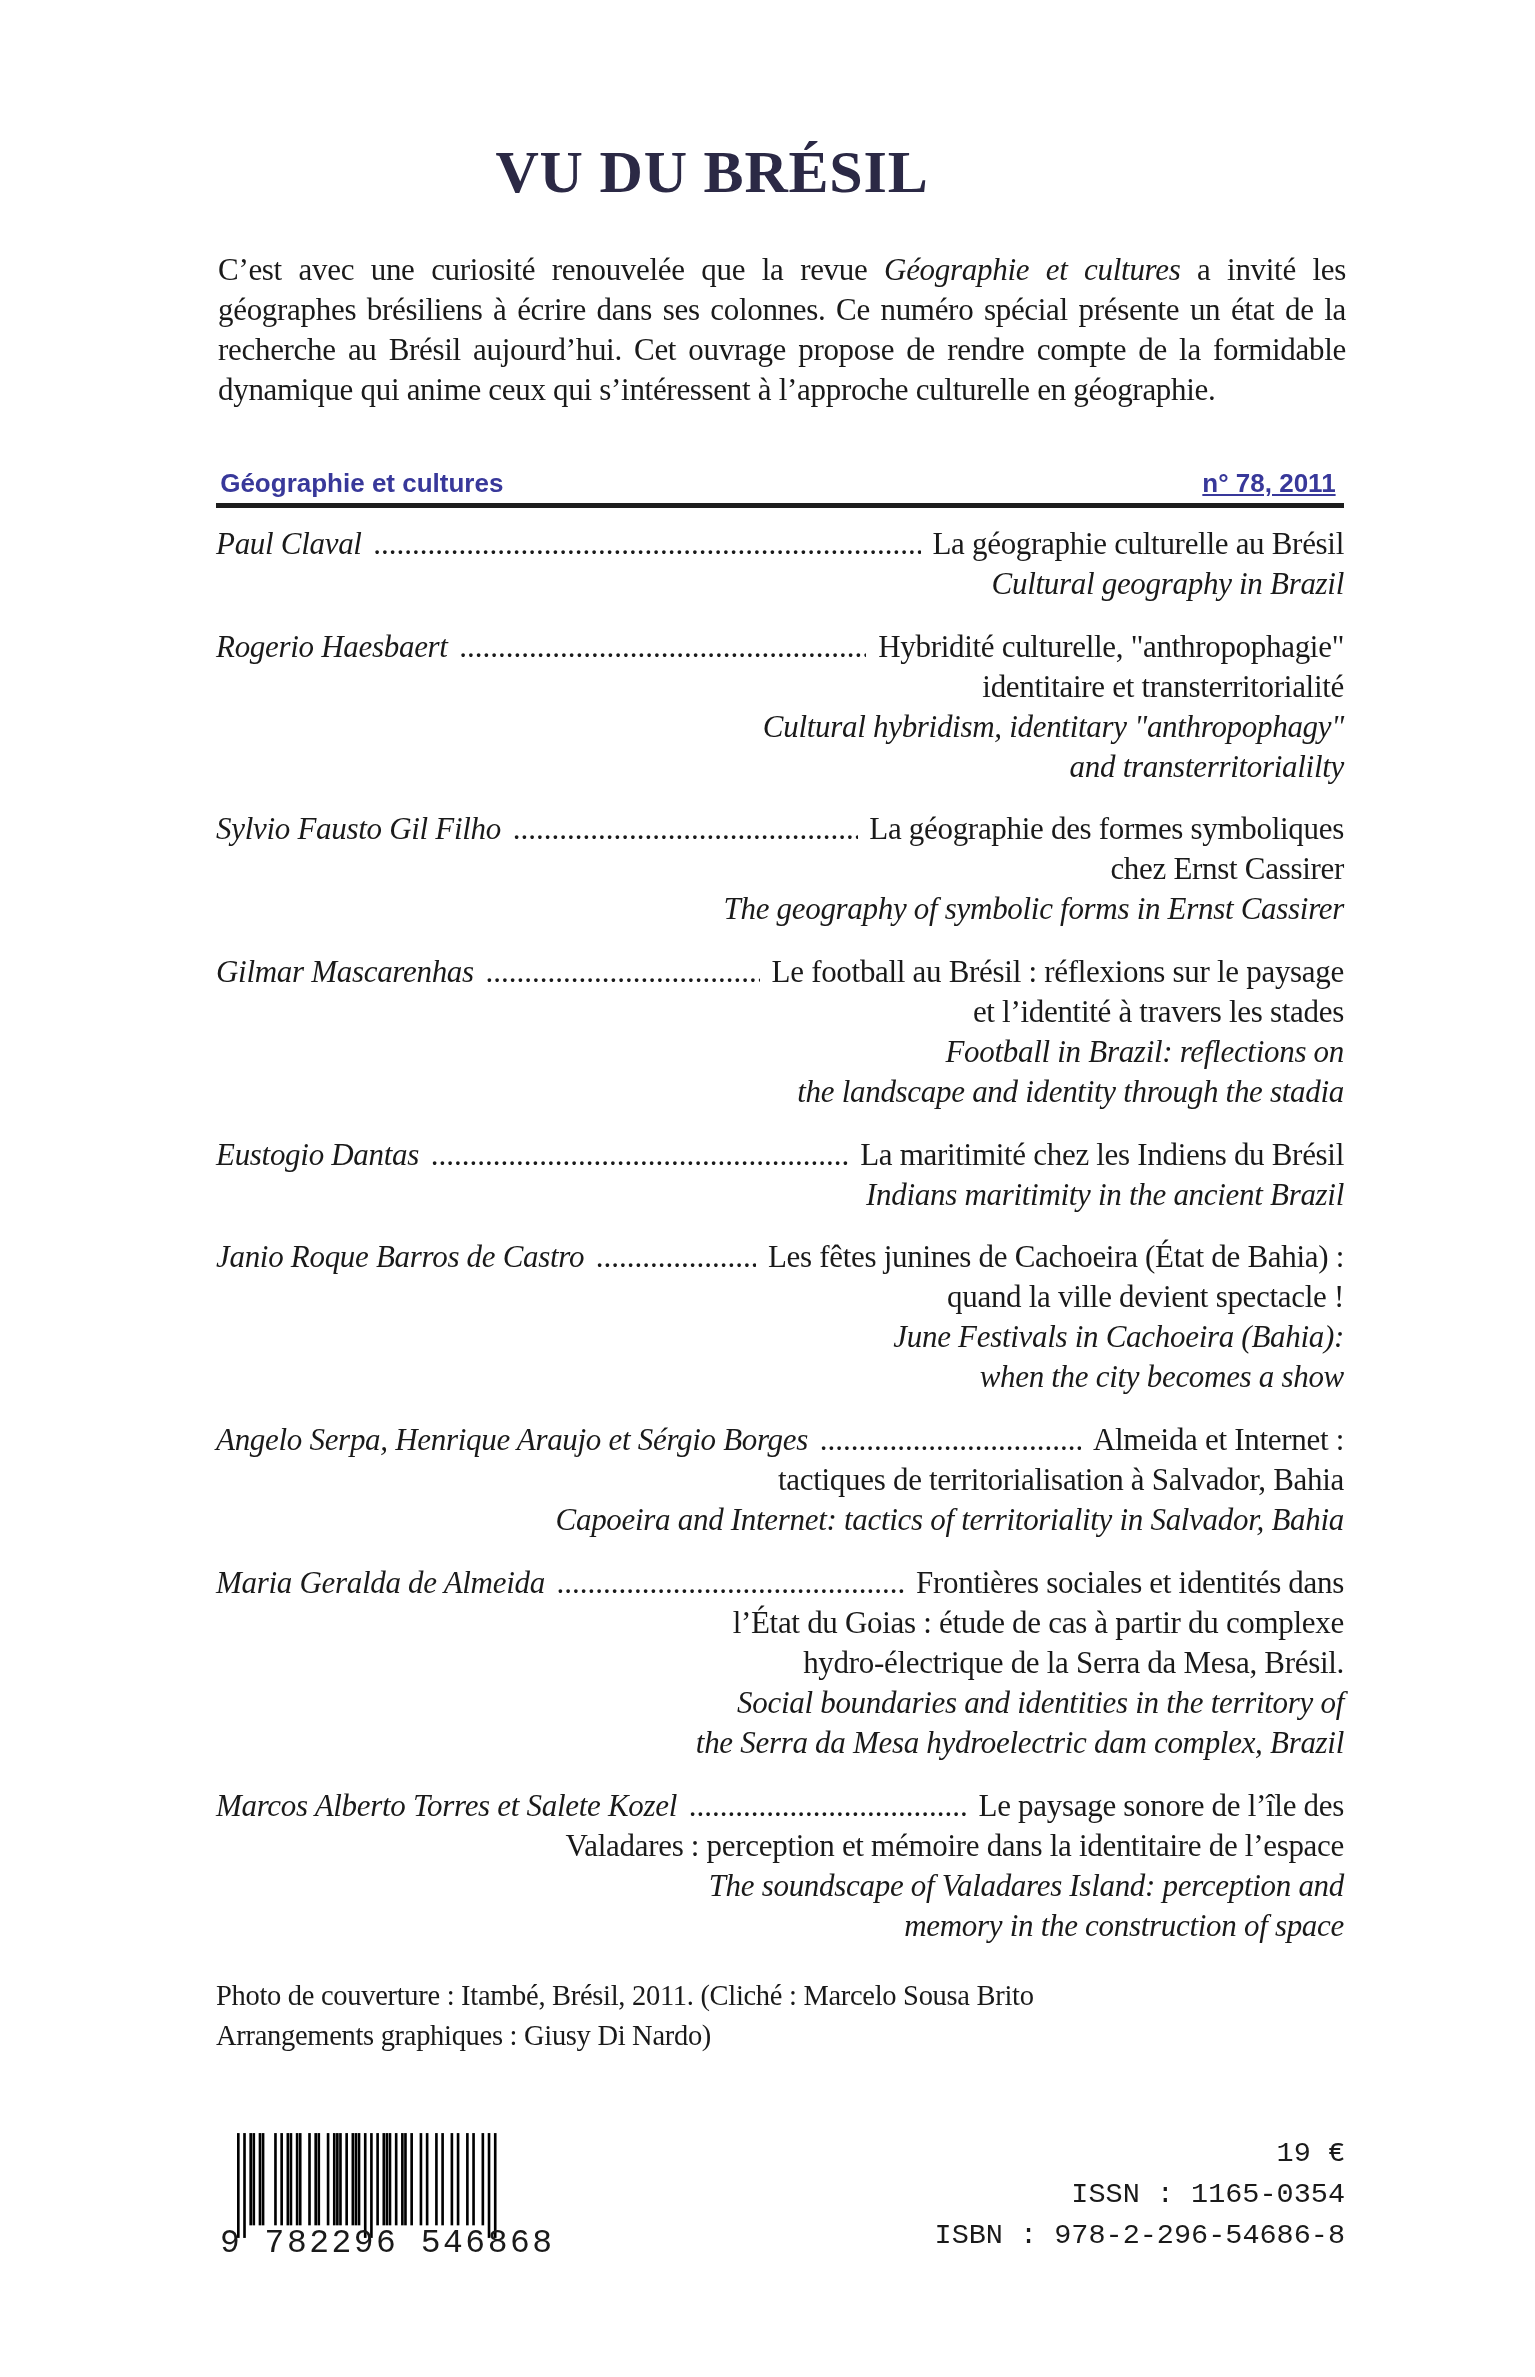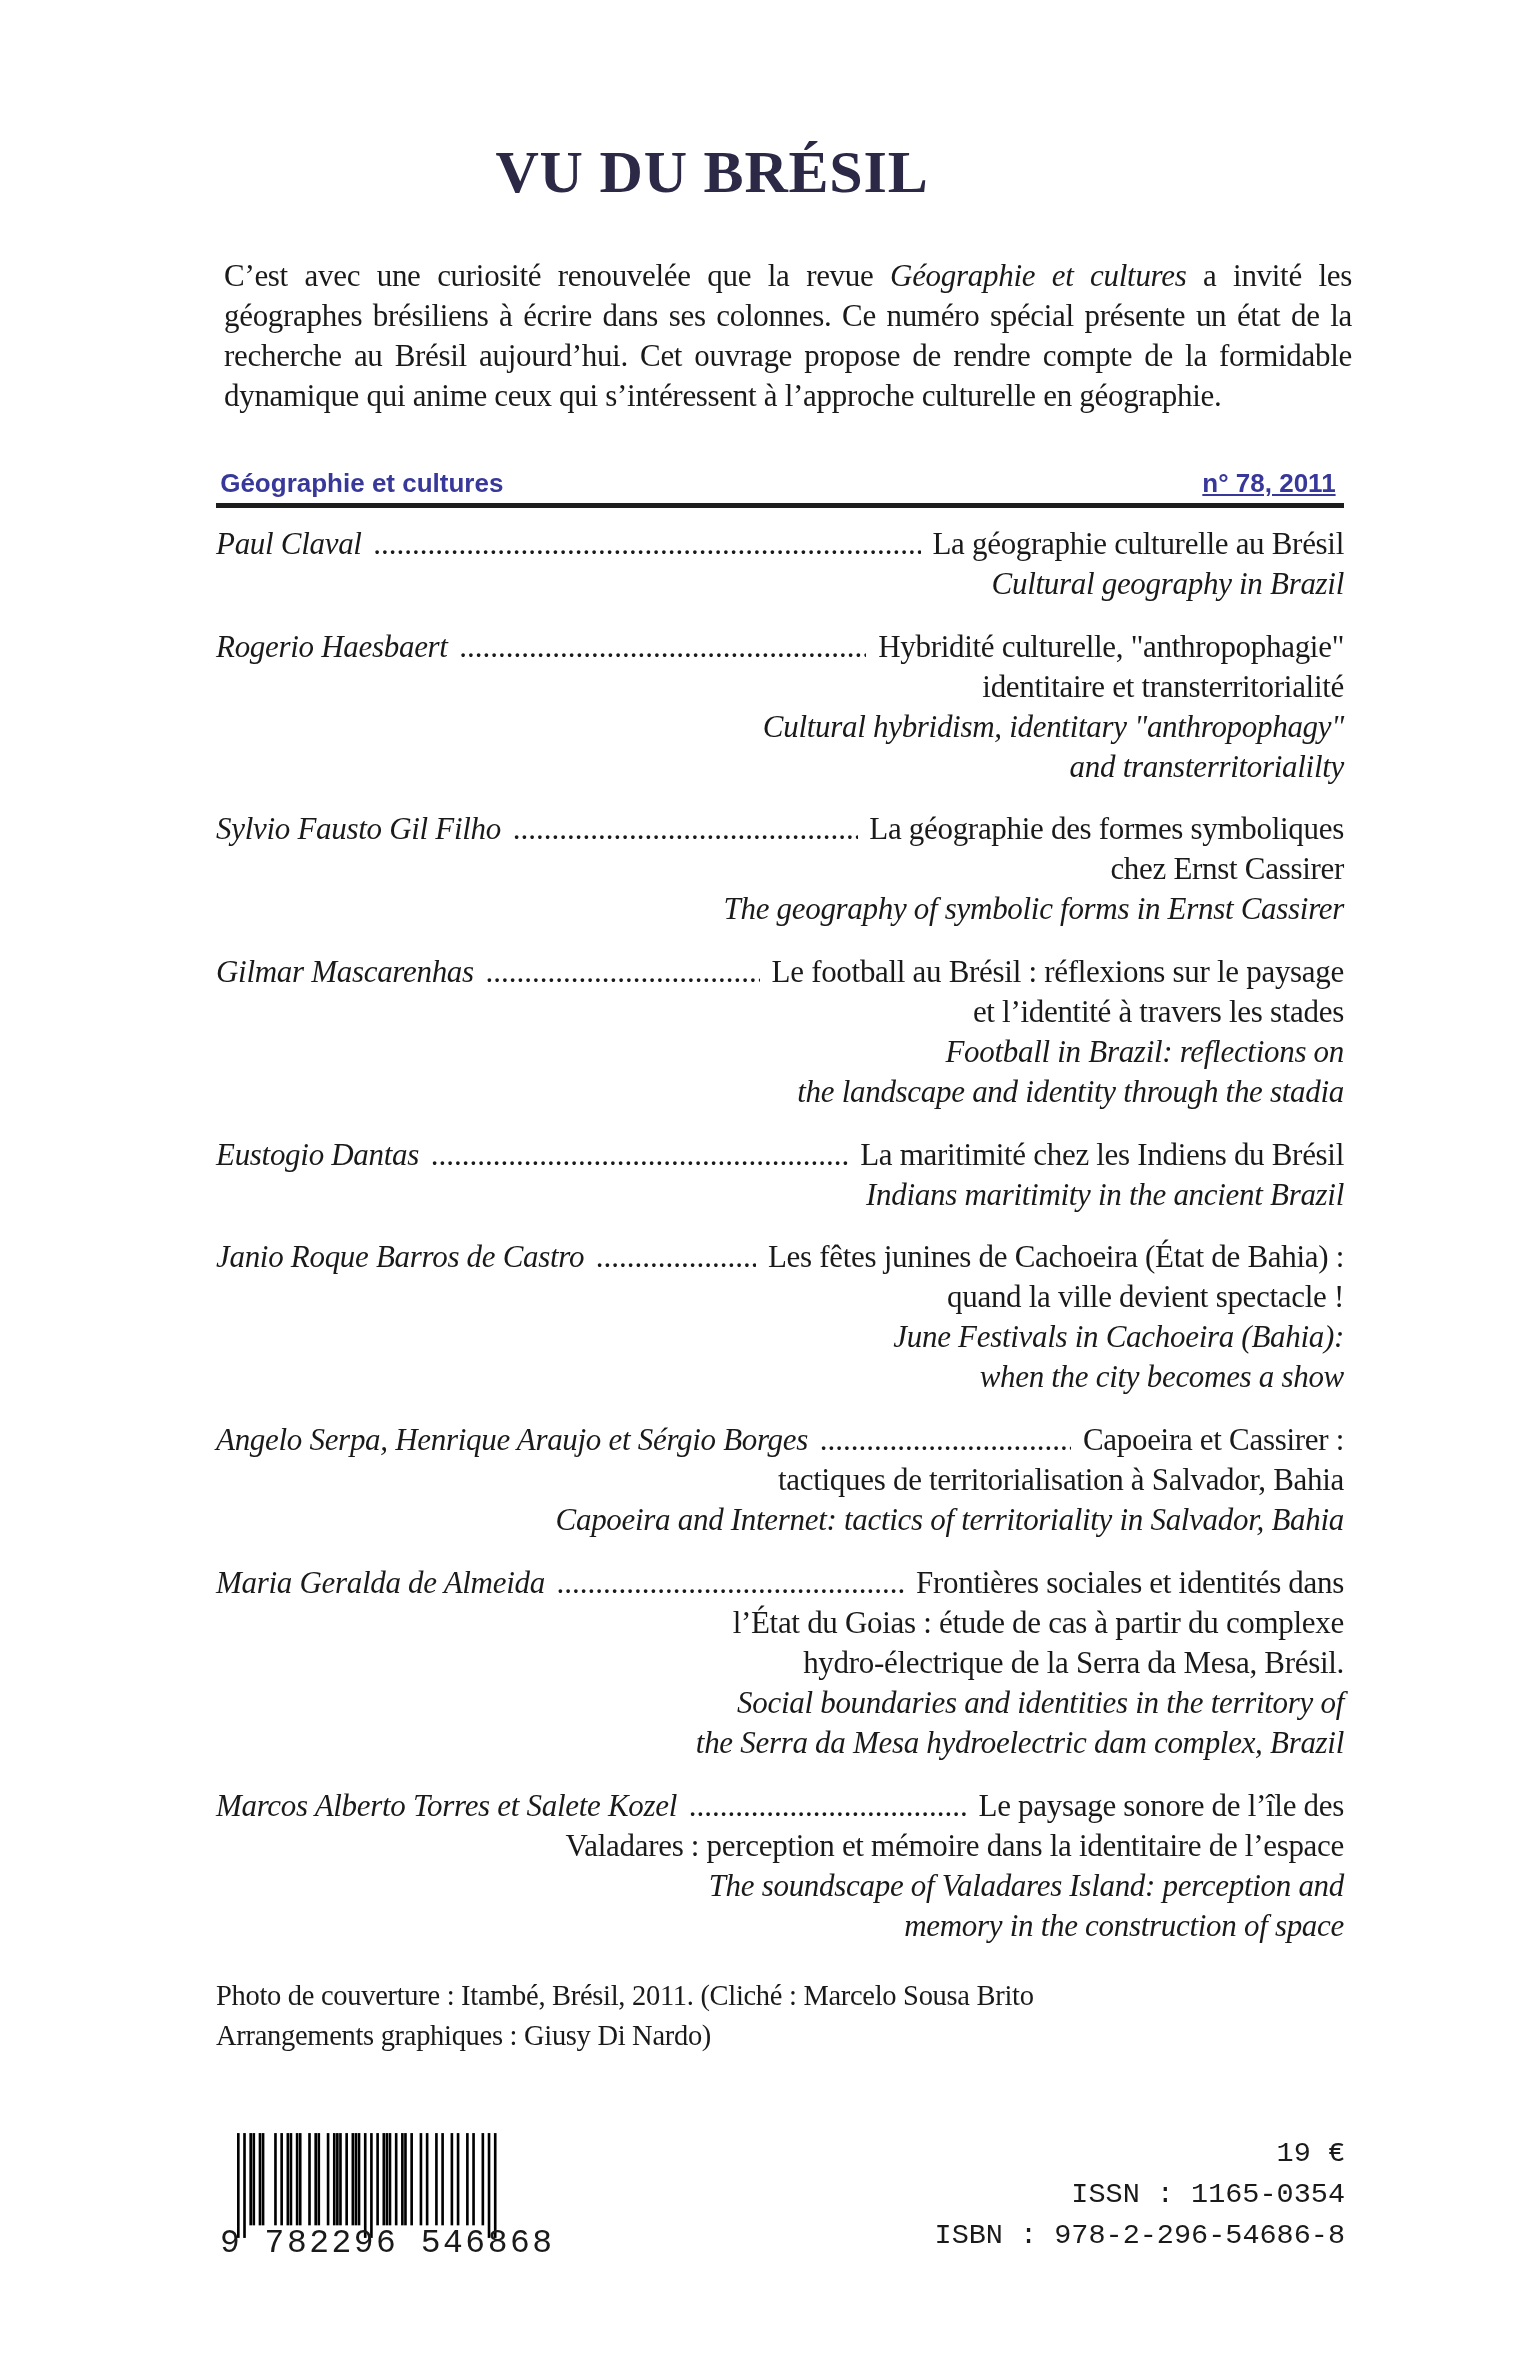--- a/index.html
+++ b/index.html
@@ -7,21 +7,21 @@
     width: 1535px; height: 2377px; position: relative; overflow: hidden;
     font-family: "Liberation Serif", "DejaVu Serif", serif; color: #1a1a1a;
   }
   .title {
     position: absolute; top: 138px; left: 0; width: 1424px; text-align: center;
     font-family: "Liberation Serif", serif; font-weight: bold; font-size: 60px;
     color: #2b2945; letter-spacing: 0.8px; margin: 0;
   }
   .intro {
     position: absolute; left: 216px; top: 248px; width: 1128px;
-    font-size: 31px; line-height: 40px; text-align: justify; margin: 8px;
+    font-size: 31px; line-height: 40px; text-align: justify; margin: 2px;
     letter-spacing: -0.3px;
   }
   .journal-bar {
     position: absolute; left: 216px; top: 466px; width: 1128px; height: 37px;
     border-bottom: 5px solid #1d1d1d;
     font-family: "Liberation Sans", sans-serif; font-weight: bold;
     color: #38389a; font-size: 26px;
   }
   .journal-bar .jn { position: absolute; left: 4.2px; top: 1.7px; }
   .journal-bar .ji { position: absolute; right: 8.4px; top: 1.7px; text-decoration: underline; }
@@ -146,21 +146,21 @@
         <span>June Festivals in Cachoeira (Bahia):</span>
       </div>
       <div class="line tr">
         <span>when the city becomes a show</span>
       </div>
     </div>
     <div class="entry">
       <div class="line first">
         <span class="author">Angelo Serpa, Henrique Araujo et Sérgio Borges</span>
         <span class="dots"></span>
-        <span>Capoeira et Cassirer :</span>
+        <span>Almeida et Internet :</span>
       </div>
       <div class="line">
         <span>tactiques de territorialisation à Salvador, Bahia</span>
       </div>
       <div class="line tr">
         <span>Capoeira and Internet: tactics of territoriality in Salvador, Bahia</span>
       </div>
     </div>
     <div class="entry">
       <div class="line first">

